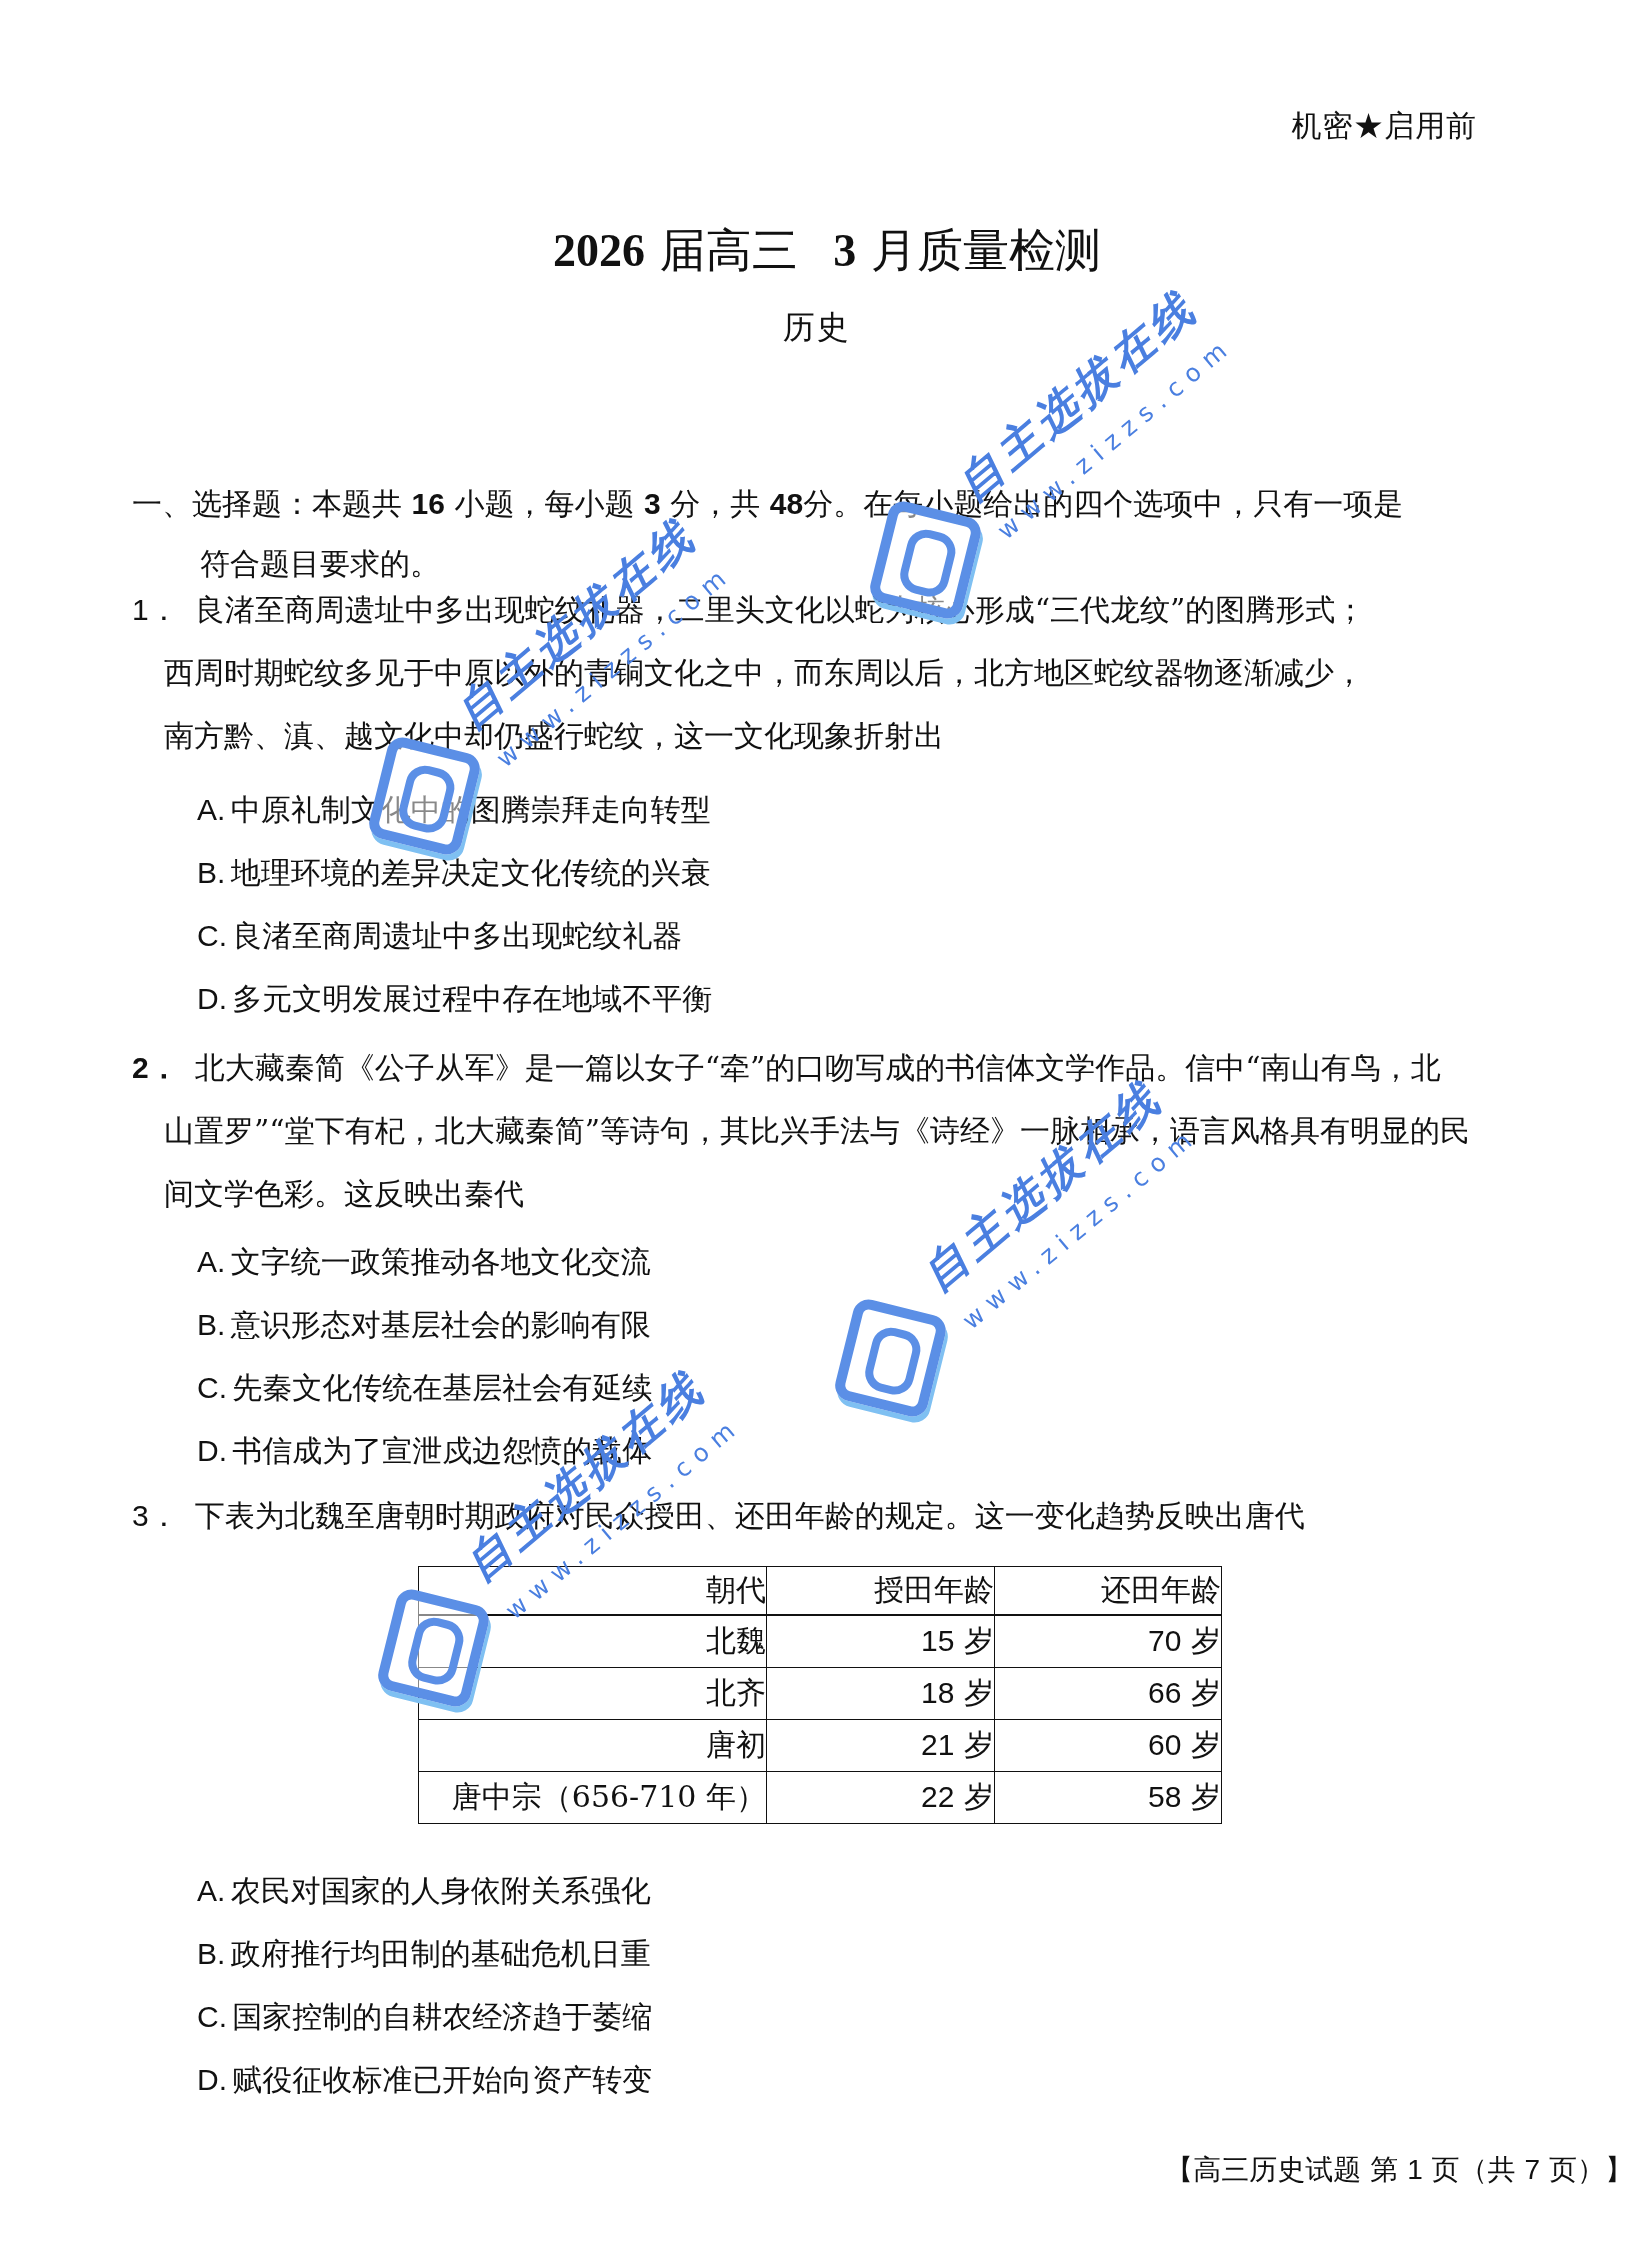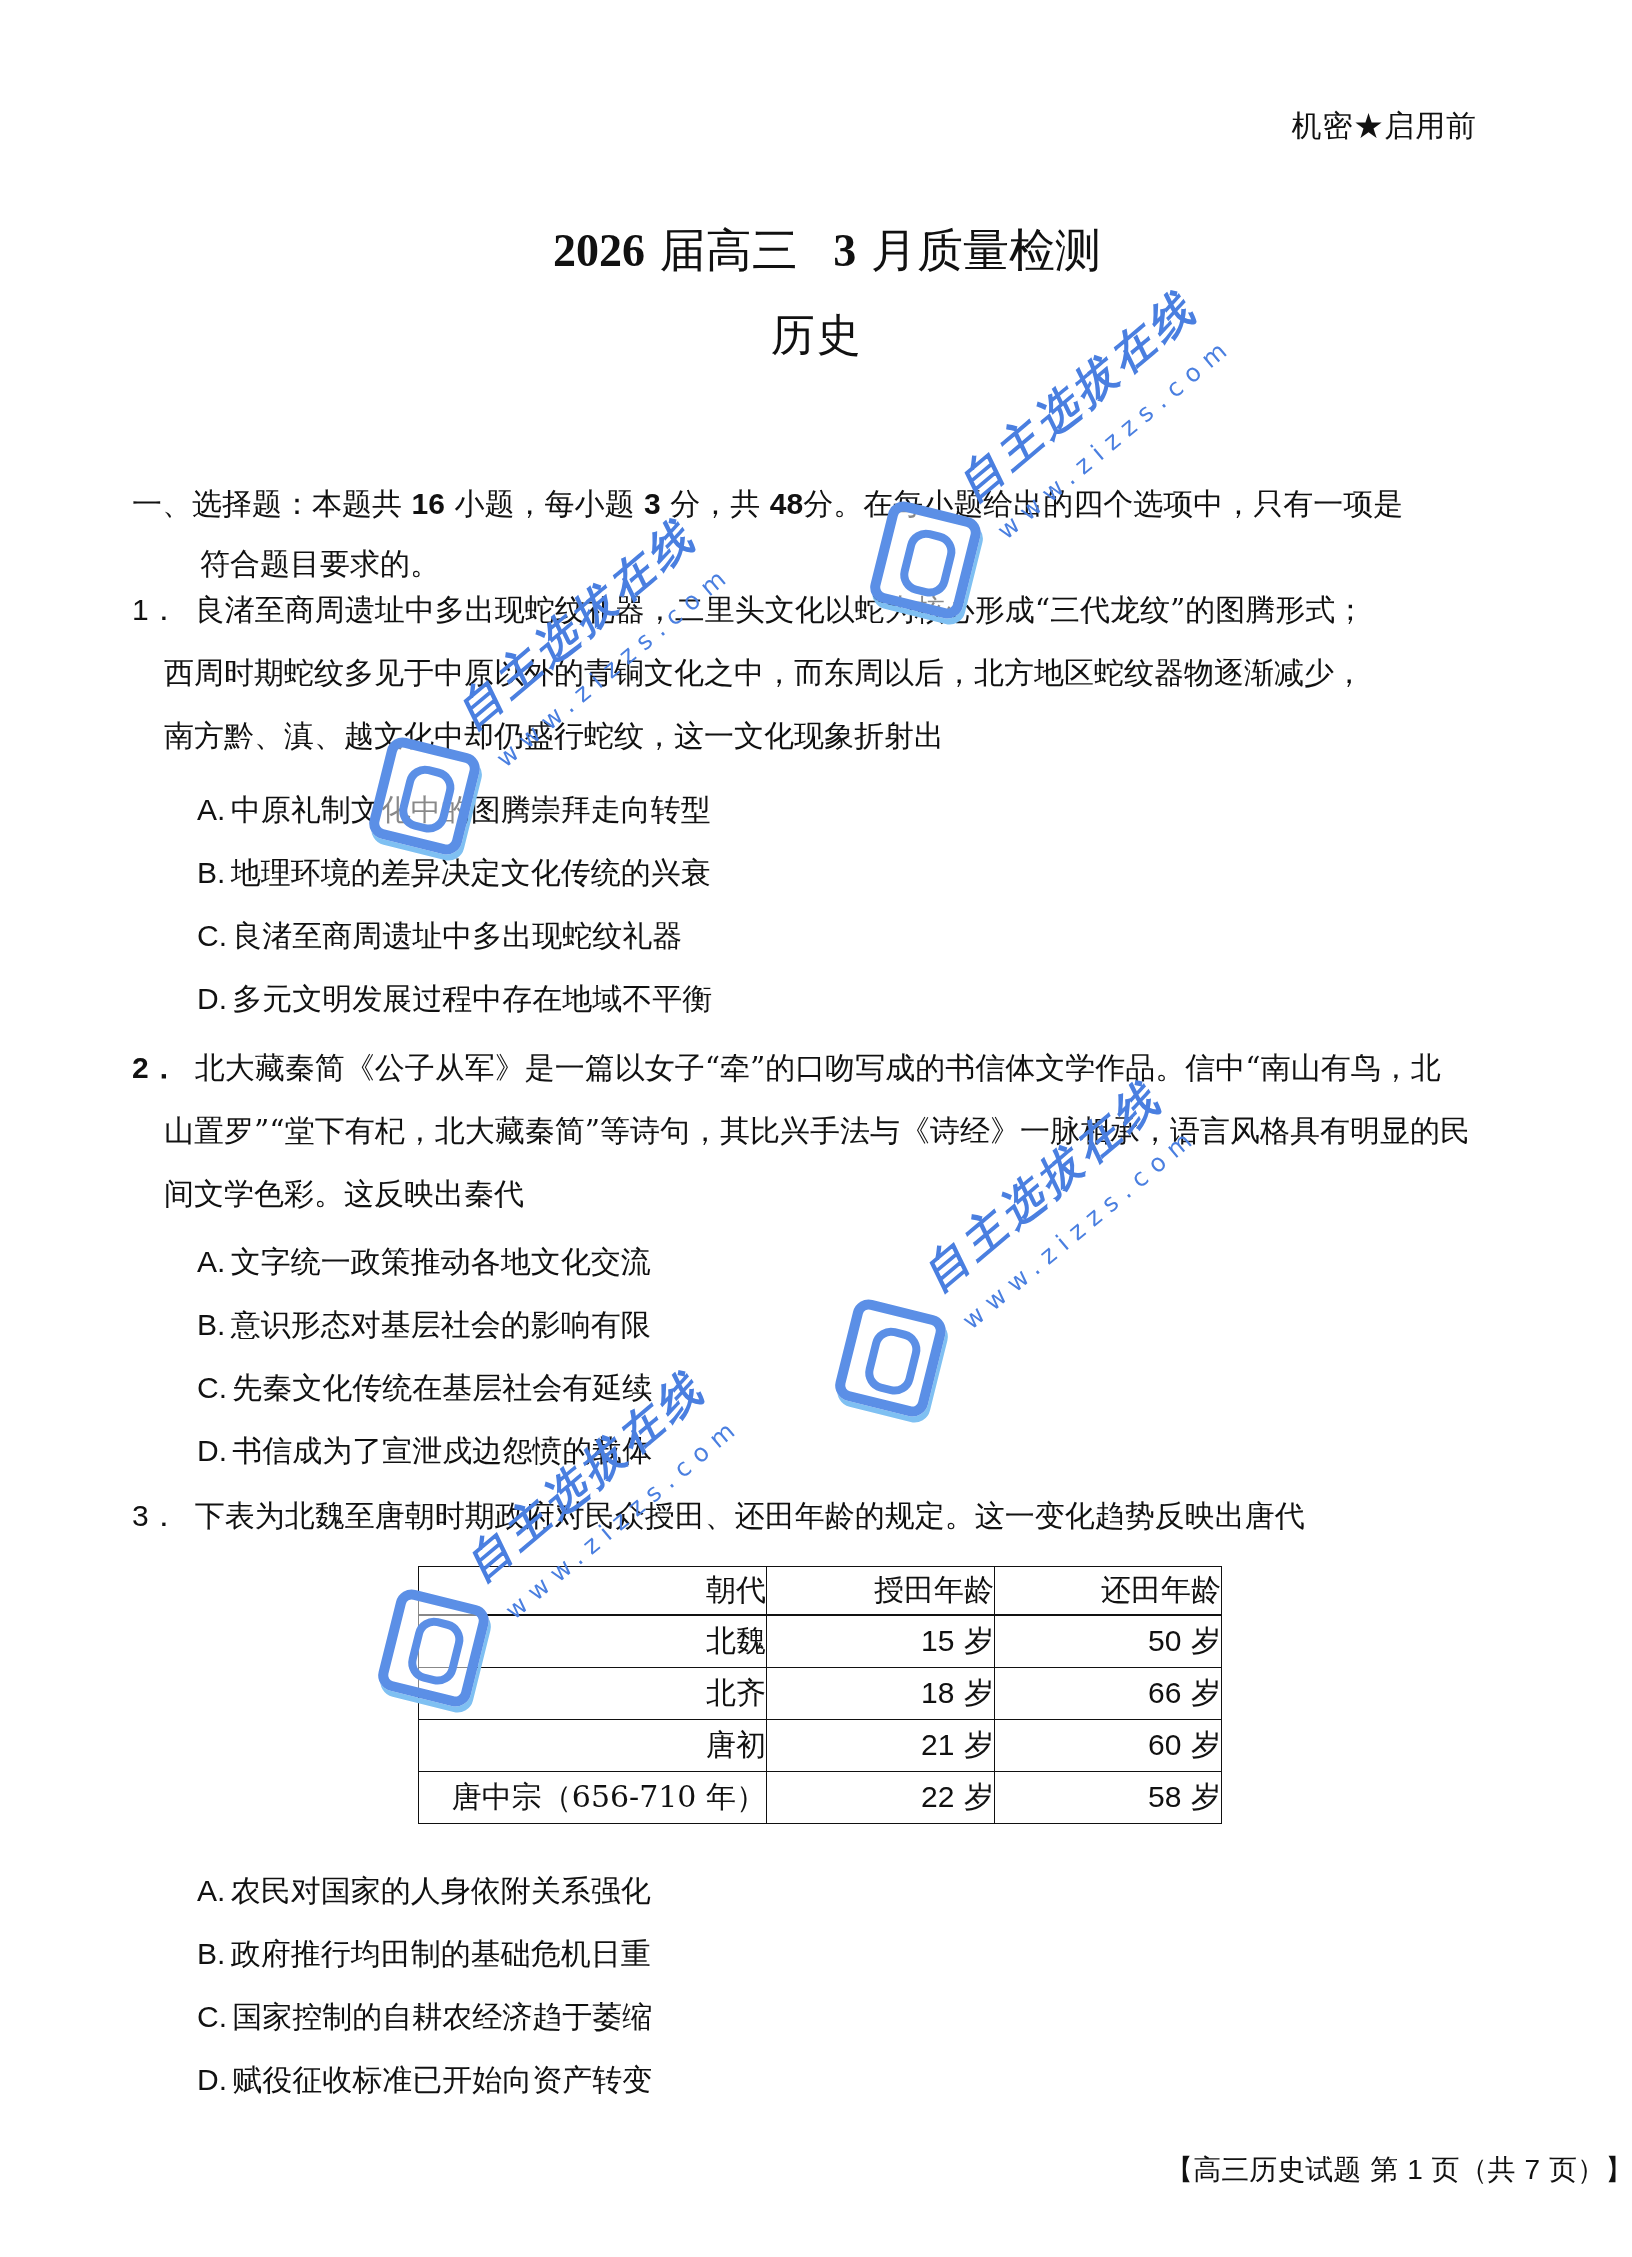--- a/index.html
+++ b/index.html
@@ -14,21 +14,21 @@
     position: absolute; top: 90px; right: 156px;
     font-size: 30px; letter-spacing: 0.9px;
   }
   .title {
     position: absolute; top: 204px; left: 0; width: 1633px; text-align: center;
     font-size: 46px;
   }
   .title .num { font-family: Liberation Serif, serif; font-weight: bold; margin-left: 21px; }
   .subject {
     position: absolute; top: 290px; left: 0; width: 1633px; text-align: center;
-    font-size: 44px; letter-spacing: 1.8px;
+    font-size: 32px; letter-spacing: 1.8px;
   }
 
   .section-head {
     position: absolute; left: 132px; top: 458px; width: 1422px;
     font-size: 30px; line-height: 60px;
   }
   .section-head .indent { padding-left: 68px; display: block; }
   .bold { font-family: "Liberation Sans", sans-serif; font-weight: bold; margin-top: 40px; }
 
   .q {
@@ -144,21 +144,21 @@
   <table class="data">
     <tbody>
         <tr>
       <th class="c1">朝代</th>
       <th class="c2">授田年龄</th>
       <th class="c3">还田年龄</th>
     </tr>
     <tr>
       <td class="c1">北魏</td>
       <td class="c2"><span class="n">15</span> <span>岁</span></td>
-      <td class="c3"><span class="n">50</span> <span>岁</span></td>
+      <td class="c3"><span class="n">70</span> <span>岁</span></td>
     </tr>
     <tr>
       <td class="c1">北齐</td>
       <td class="c2"><span class="n">18</span> <span>岁</span></td>
       <td class="c3"><span class="n">66</span> <span>岁</span></td>
     </tr>
     <tr>
       <td class="c1">唐初</td>
       <td class="c2"><span class="n">21</span> <span>岁</span></td>
       <td class="c3"><span class="n">60</span> <span>岁</span></td>

